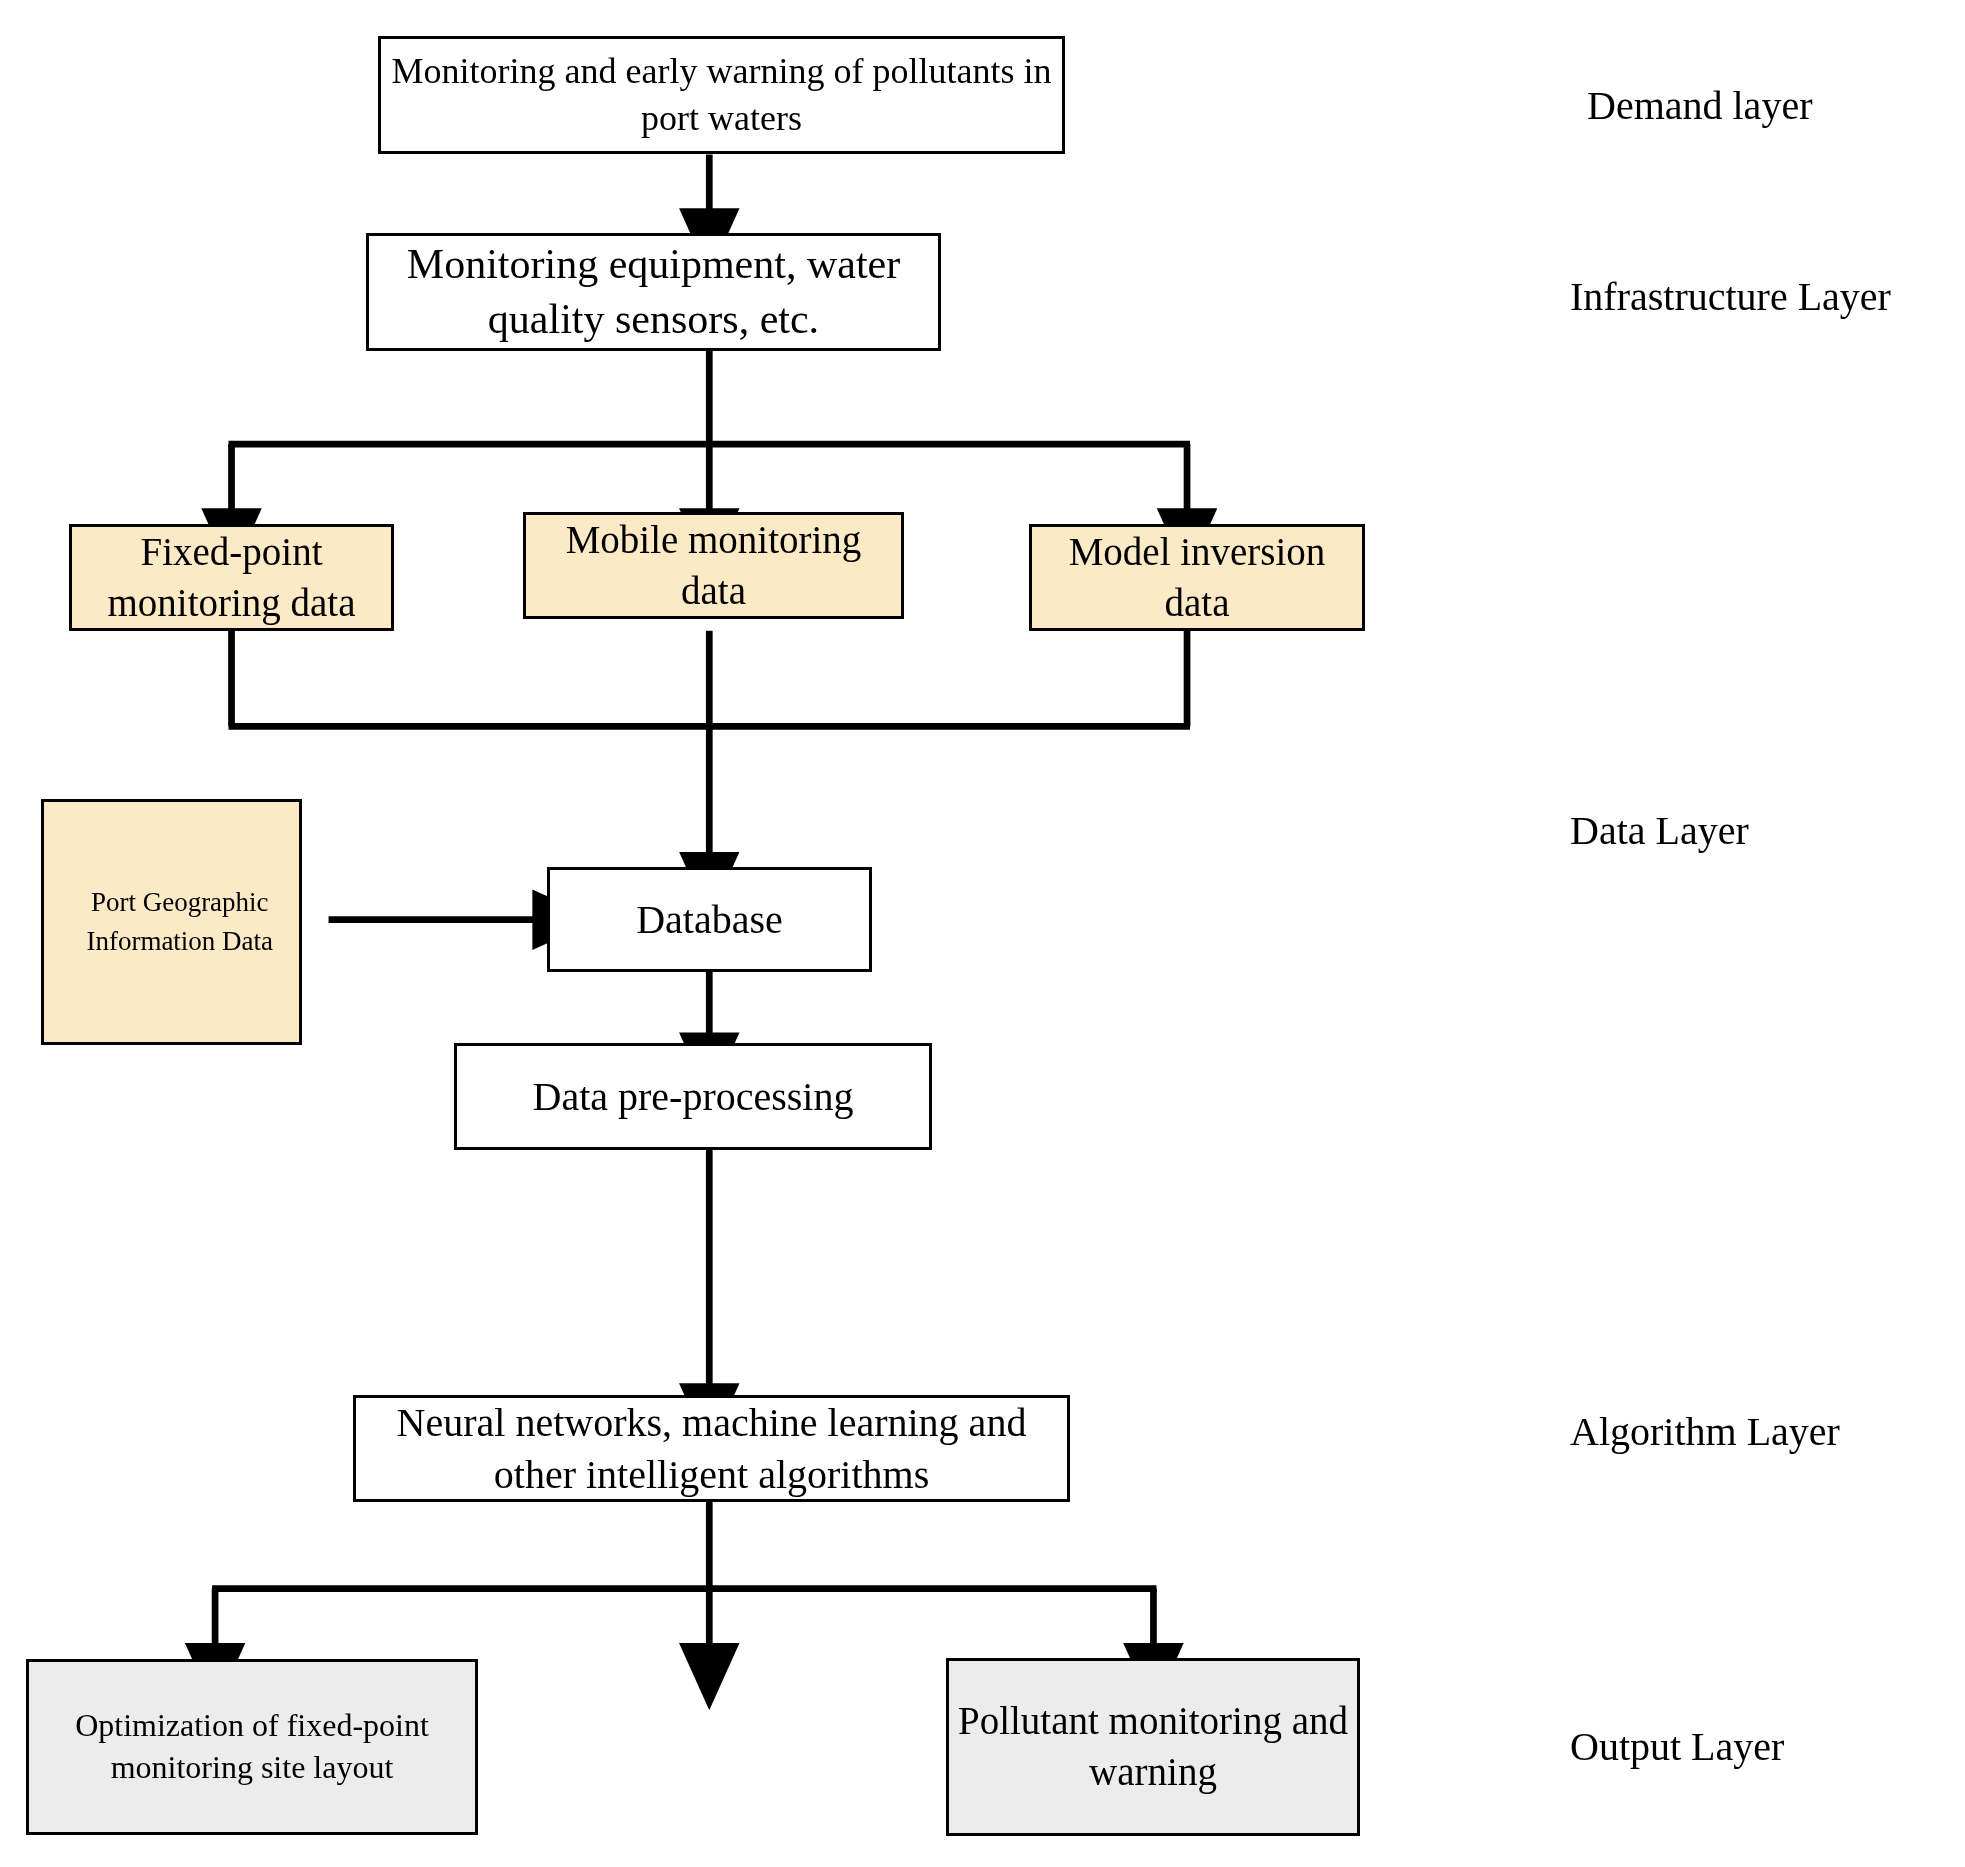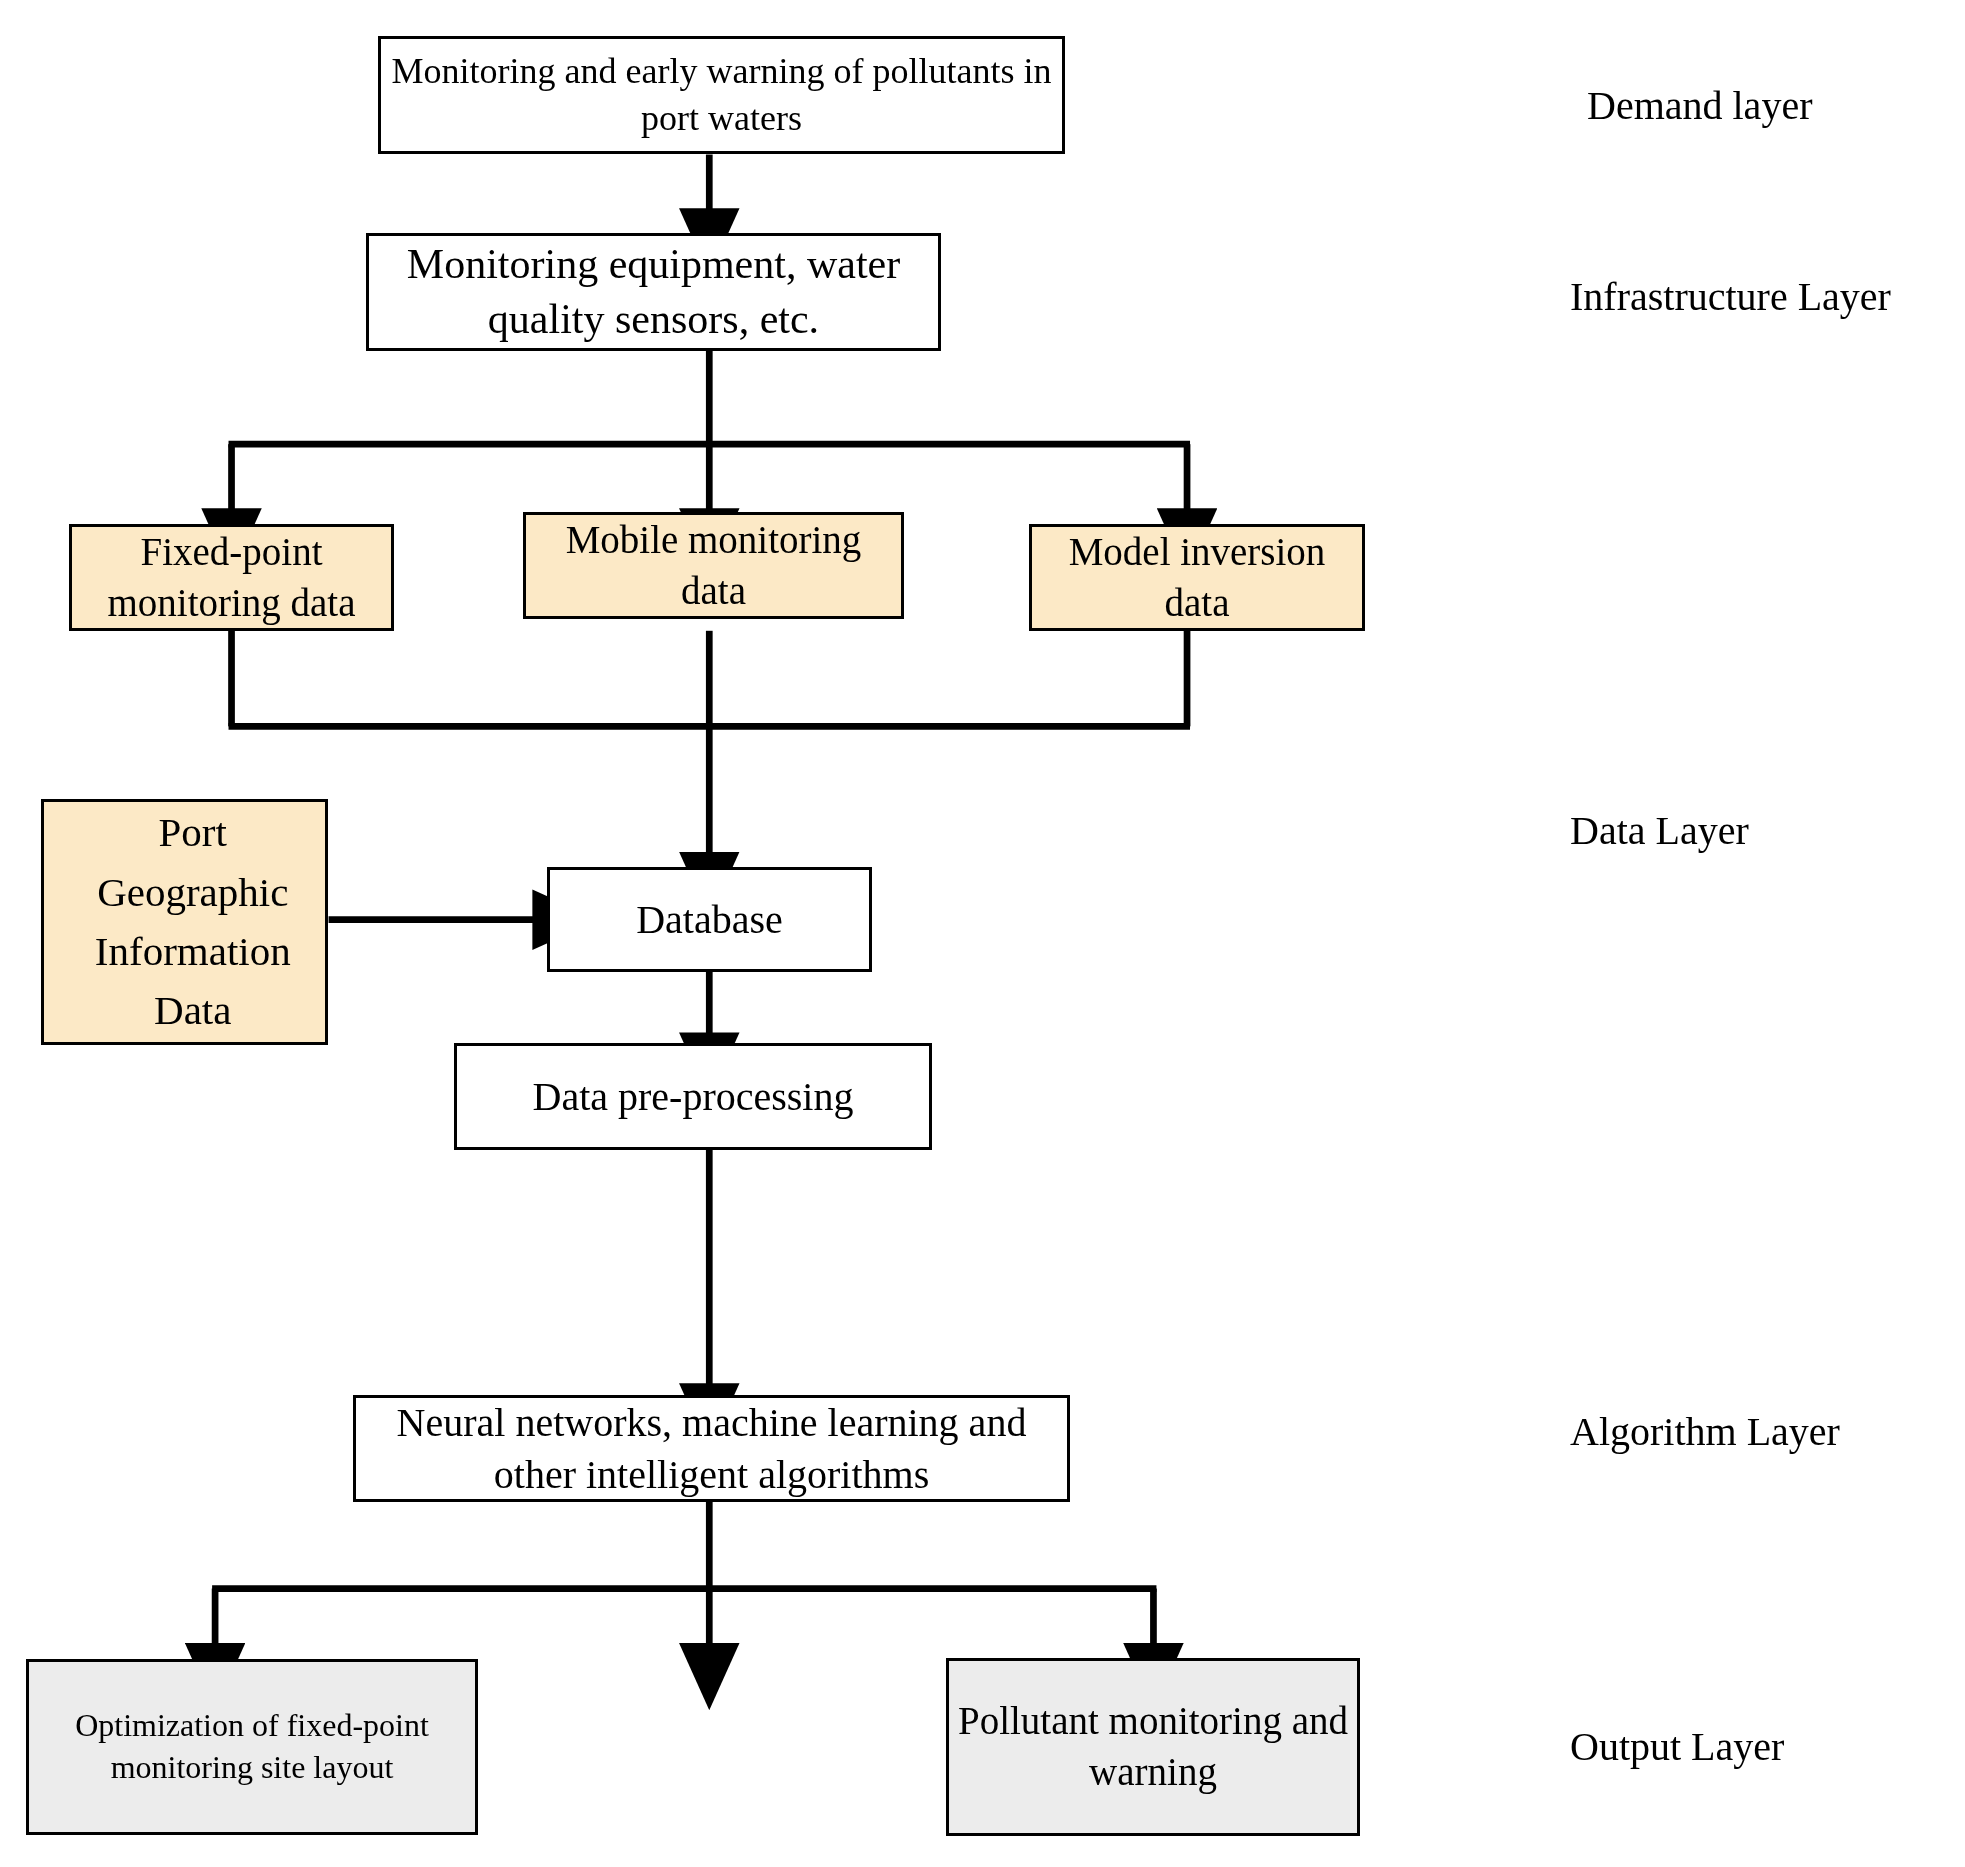--- a/index.html
+++ b/index.html
@@ -104,21 +104,21 @@
   </div>
 
   <div class="node fill-yellow" style="left:523px; top:512px; width:381px; height:107px; font-size:39px;">
     <span>Mobile monitoring data</span>
   </div>
 
   <div class="node fill-yellow" style="left:1029px; top:524px; width:336px; height:107px; font-size:39px;">
     <span>Model inversion data</span>
   </div>
 
-  <div class="node fill-yellow" style="left:41px; top:799px; width:287px; height:246px; font-size:41px; line-height:1.45;padding-left:24px;">
+  <div class="node fill-yellow" style="left:41px; top:799px; width:261px; height:246px; font-size:27px; line-height:1.45;padding-left:24px;">
     <span>Port Geographic Information Data</span>
   </div>
 
   <div class="node fill-white" style="left:547px; top:867px; width:325px; height:105px; font-size:40px;">
     <span>Database</span>
   </div>
 
   <div class="node fill-white" style="left:454px; top:1043px; width:478px; height:107px; font-size:40px;">
     <span>Data pre-processing</span>
   </div>

